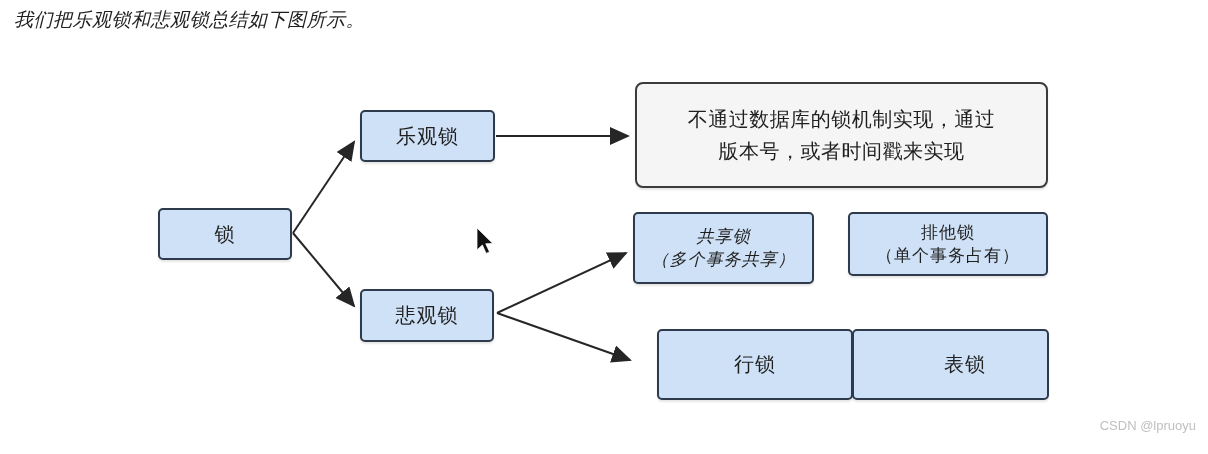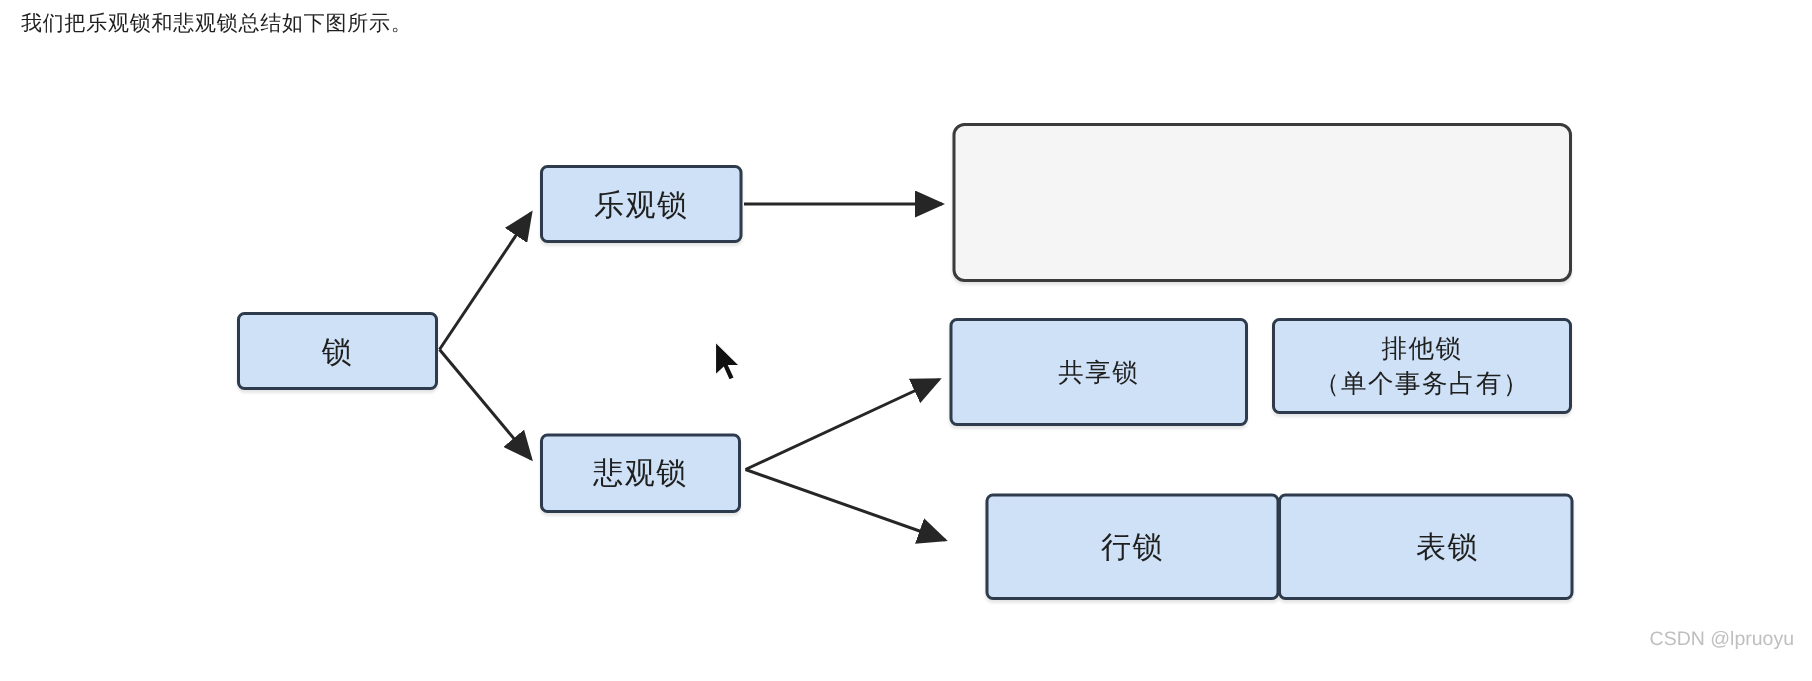--- a/index.html
+++ b/index.html
@@ -11,23 +11,24 @@
     position: relative;
     width: 1208px;
     height: 454px;
     background: var(--bg, #ffffff);
     overflow: hidden;
   }
   .intro-text {
     position: absolute;
     left: 14px;
     top: 7px;
-    font-size: 14px;
+    font-size: 19px;
     letter-spacing: 0.5px;
     color: var(--text, #262626);
+    font-style: italic;
   }
   .edges {
     position: absolute;
     left: 0; top: 0;
     width: 1208px;
     height: 454px;
   }
   .node {
     position: absolute;
     box-sizing: border-box;
@@ -47,21 +48,21 @@
   .node-root        { left: 158px; top: 208px; width: 134px; height: 52px; }
   .node-optimistic  { left: 360px; top: 110px; width: 135px; height: 52px; }
   .node-pessimistic { left: 360px; top: 289px; width: 134px; height: 53px; }
   .node-desc {
     left: 635px; top: 82px; width: 413px; height: 106px;
     background: var(--desc_fill, #f5f5f5);
     border-color: var(--desc_border, #3b3b3b);
     border-radius: 8px;
   }
   .node-desc .desc-line { font-size: 20px; line-height: 32px; letter-spacing: 0.5px; }
-  .node-shared    { left: 633px; top: 212px; width: 199px; height: 72px; }
+  .node-shared    { left: 633px; top: 212px; width: 181px; height: 72px; font-style: italic; }
   .node-exclusive { left: 848px; top: 212px; width: 200px; height: 64px; }
   .node-rowlock   { left: 637px; top: 329px; width: 196px; height: 71px; margin-left: 20px; }
   .node-tablelock { left: 852px; top: 329px; width: 197px; height: 71px; padding-left: 29px; }
   .watermark {
     position: absolute;
     right: 12px;
     bottom: 21px;
     font-size: 13px;
     color: var(--watermark_color, #bfbfbf);
   }
@@ -97,24 +98,27 @@
 
   <div class="node node-optimistic">
     <span class="label">乐观锁</span>
   </div>
 
   <div class="node node-pessimistic">
     <span class="label">悲观锁</span>
   </div>
 
   <div class="node node-desc">
+    <span class="desc-line">不通过数据库的锁机制实现，通过</span>
+    <span class="desc-line">版本号，或者时间戳来实现</span>
   </div>
 
   <div class="node node-shared">
     <span class="sub-line">共享锁</span>
+    <span class="sub-line">（多个事务共享）</span>
   </div>
 
   <div class="node node-exclusive">
     <span class="sub-line">排他锁</span>
     <span class="sub-line">（单个事务占有）</span>
   </div>
 
   <div class="node node-rowlock">
     <span class="label">行锁</span>
   </div>

